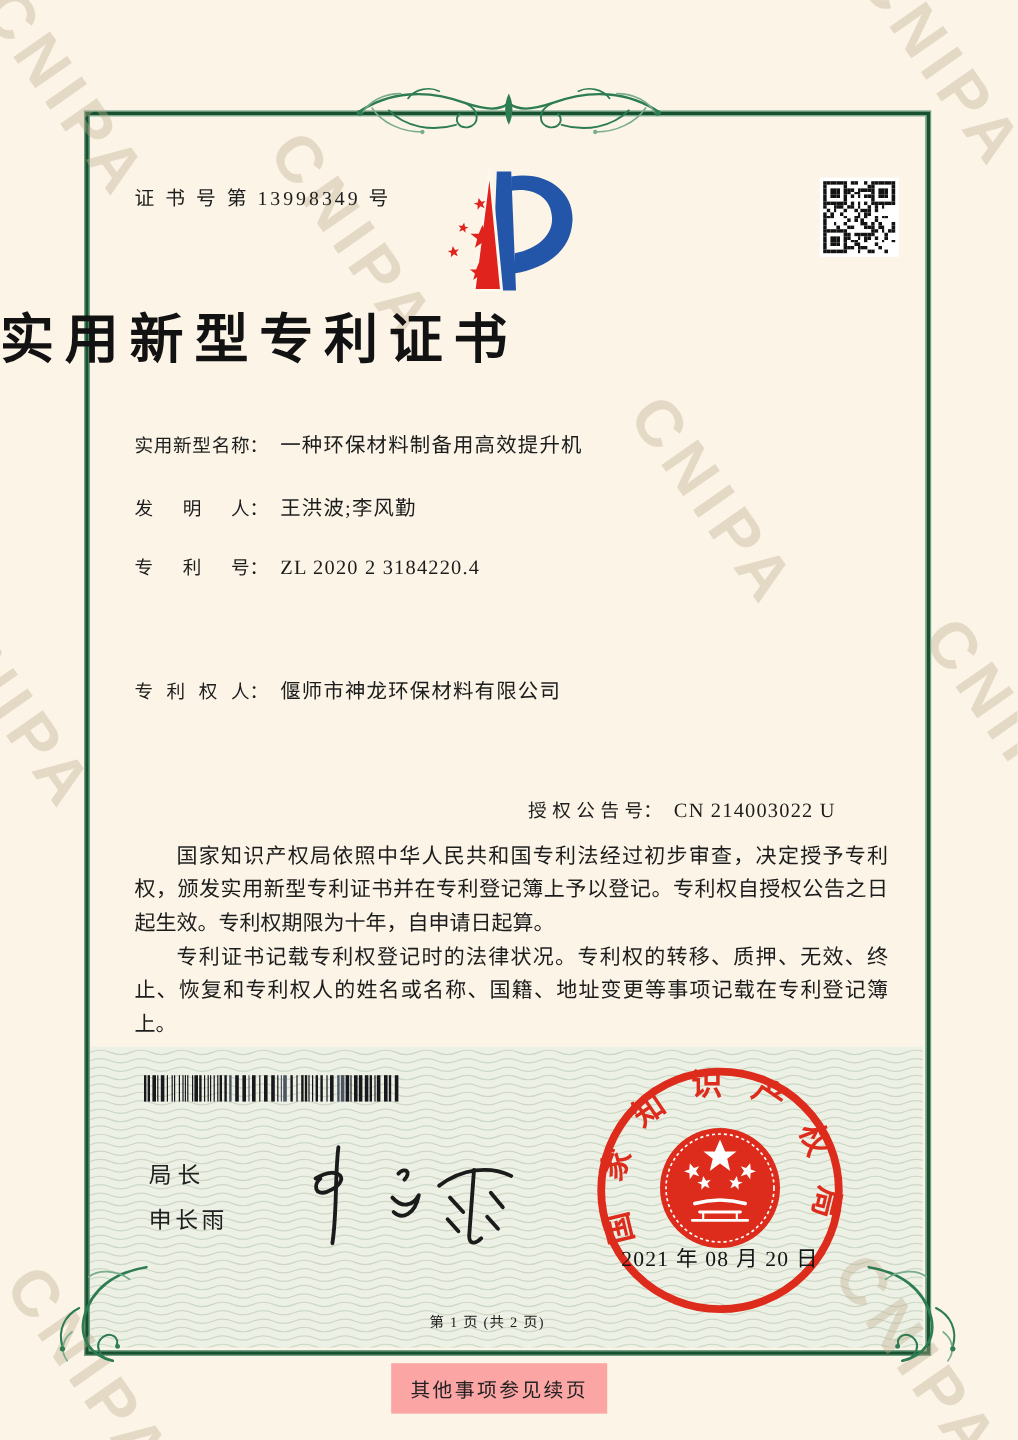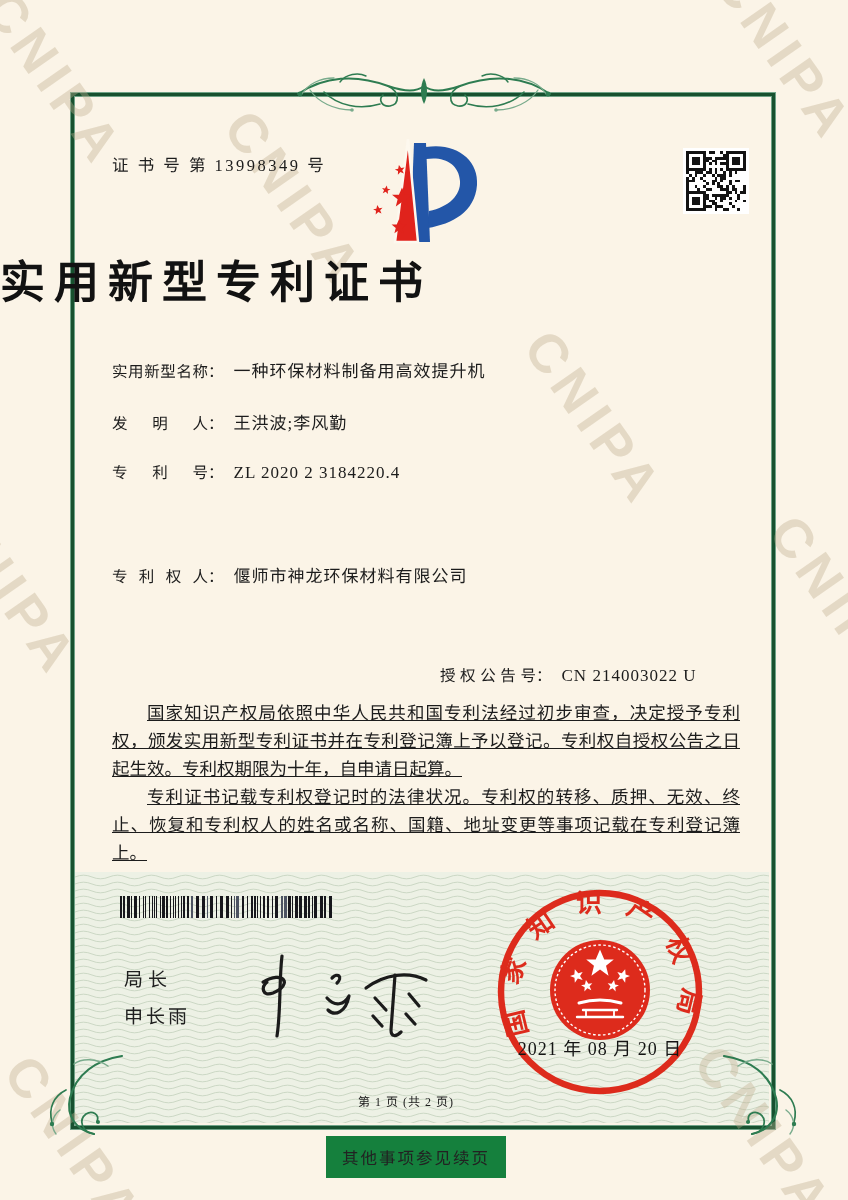--- a/index.html
+++ b/index.html
@@ -32,38 +32,38 @@
   .title{position:absolute;left:0;top:246px;width:700px;z-index:3;
          font-size:45px;font-weight:700;letter-spacing:9px;color:#121212;}
 
   .field{position:absolute;left:112px;z-index:3;font-size:17px;white-space:nowrap;}
   .flabel{display:inline-block;width:96px;font-size:15.5px;text-align:justify;text-align-last:justify;vertical-align:baseline;}
   .fcolon{font-size:15.5px;}
   .fvalue{margin-left:10px;letter-spacing:1px;}
   .field2{position:absolute;left:440px;z-index:3;font-size:17px;white-space:nowrap;}
 
   .body-text{position:absolute;left:112px;top:699px;width:628px;z-index:3;
-             font-size:17.5px;line-height:28px;text-align:justify;text-decoration:underline;}
+             font-size:17.5px;line-height:28px;text-align:justify;}
   .body-text p{margin:0;text-indent:2em;}
 
   .barcode{position:absolute;left:120px;top:896px;width:220px;height:22px;z-index:3;font-size:0;}
   .barcode i{display:inline-block;height:22px;}
 
   .sig-title{position:absolute;left:124px;top:964px;z-index:3;
              font-family:"Liberation Sans","DejaVu Sans",sans-serif;font-size:19px;letter-spacing:5px;color:#202020;}
   .sig-name{position:absolute;left:124px;top:1001px;z-index:3;
             font-family:"Liberation Sans","DejaVu Sans",sans-serif;font-size:19px;letter-spacing:3px;color:#202020;}
   #sig-script{position:absolute;left:248px;top:946px;z-index:3;}
 
   #seal{position:absolute;left:494px;top:886px;z-index:4;}
   .seal-date{position:absolute;left:494px;top:1034px;width:212px;text-align:center;z-index:5;
              font-size:18px;color:#141414;letter-spacing:1px;}
 
   .page-info{position:absolute;left:0;top:1092px;width:812px;text-align:center;z-index:3;font-size:12px;letter-spacing:1px;}
-  .note{position:absolute;left:326px;top:1136px;z-index:3;background:#15803d;
+  .note{position:absolute;left:326px;top:1136px;z-index:3;background:#fca5a5;
         padding:9px 16px;font-size:16.5px;letter-spacing:2px;color:#222;}
 
   .orn{position:absolute;z-index:3;}
   #orn-top{left:294px;top:64px;}
   #orn-bl{left:36px;top:1050px;}
   #orn-br{left:718px;top:1050px;}
 </style>
 </head>
 <body>
 

